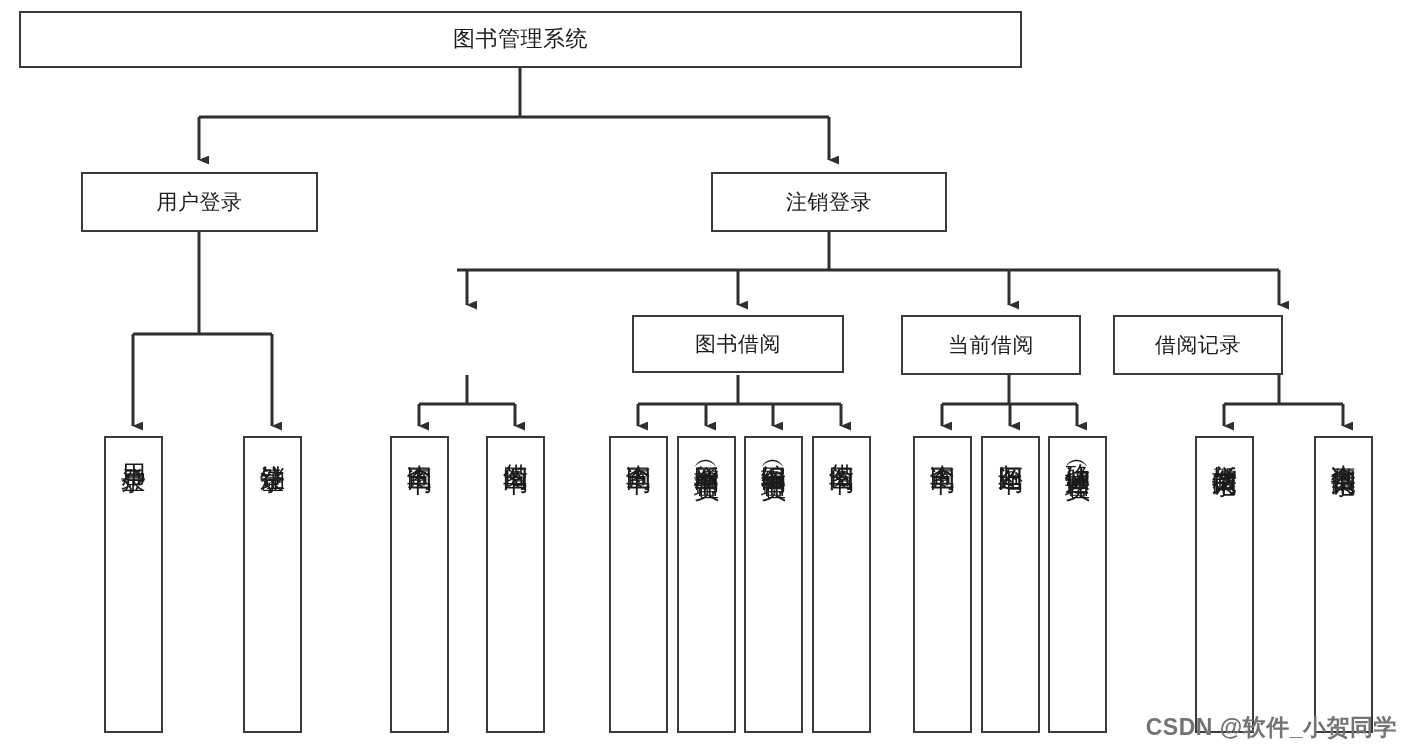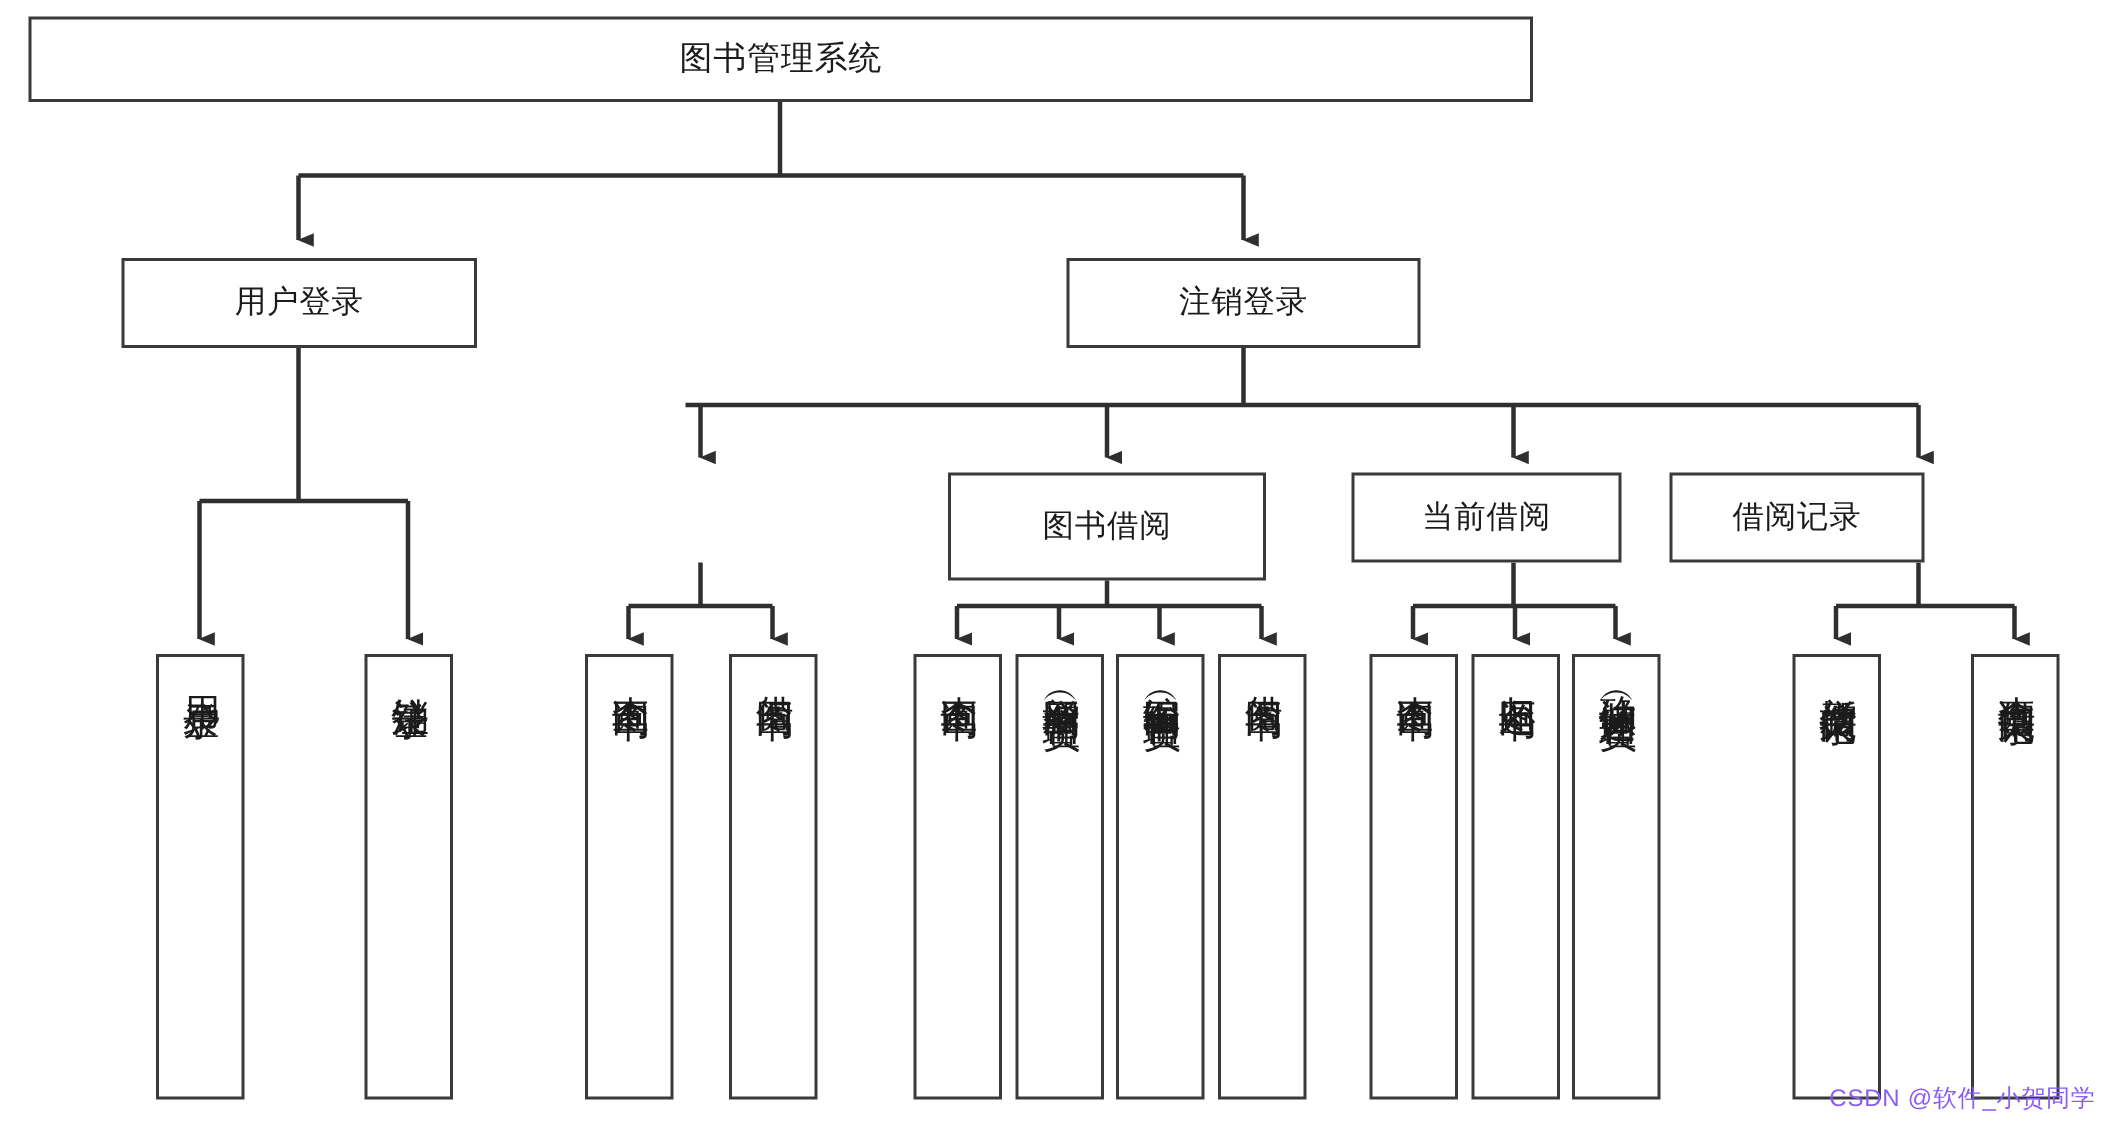--- a/index.html
+++ b/index.html
@@ -57,25 +57,26 @@
     line-height: 1.0;
     letter-spacing: 2px;
     white-space: nowrap;
   }
   .node.root .label { font-size: 22px; }
 
   #watermark {
     position: absolute;
     right: 8px;
     bottom: 4px;
-    font-size: 16px;
-    color: #8b5cf6;
+    font-size: 23px;
+    color: #737373;
     letter-spacing: 0.5px;
     white-space: nowrap;
     pointer-events: none;
+    font-weight: bold;
   }
 </style>
 </head>
 <body>
 
 <div id="canvas">
 
   <svg id="wires" viewBox="0 0 1405 747" xmlns="http://www.w3.org/2000/svg">
     <defs>
       <marker id="arw" markerWidth="9" markerHeight="11" refX="4.5" refY="10.2" orient="auto" markerUnits="userSpaceOnUse">
@@ -132,21 +133,21 @@
 
   <div class="node horiz" style="left:81px; top:172px; width:237px; height:60px;">
     <span class="label">用户登录</span>
   </div>
 
   <div class="node horiz" style="left:711px; top:172px; width:236px; height:60px;">
     <span class="label">注销登录</span>
   </div>
 
 
-  <div class="node horiz" style="left:632px; top:315px; width:212px; height:72px;">
+  <div class="node horiz" style="left:632px; top:315px; width:212px; height:58px;">
     <span class="label">图书借阅</span>
   </div>
 
   <div class="node horiz" style="left:901px; top:315px; width:180px; height:60px;">
     <span class="label">当前借阅</span>
   </div>
 
   <div class="node horiz" style="left:1113px; top:315px; width:170px; height:60px;">
     <span class="label">借阅记录</span>
   </div>

